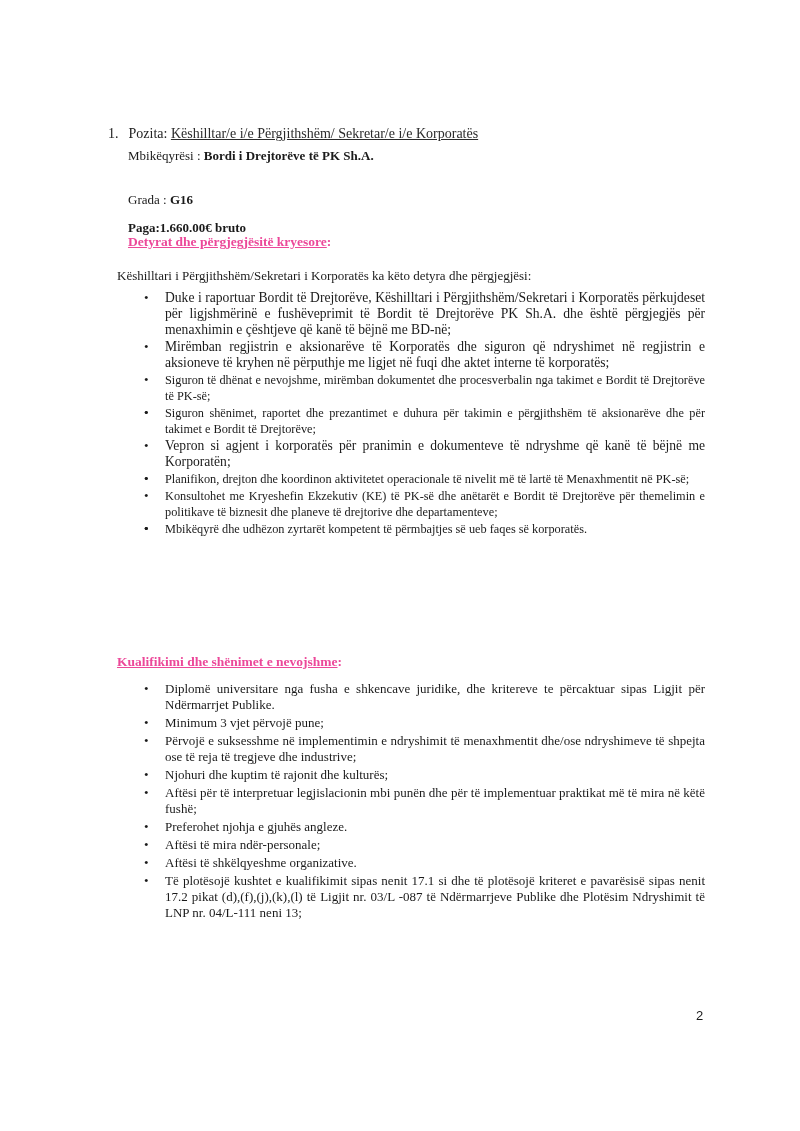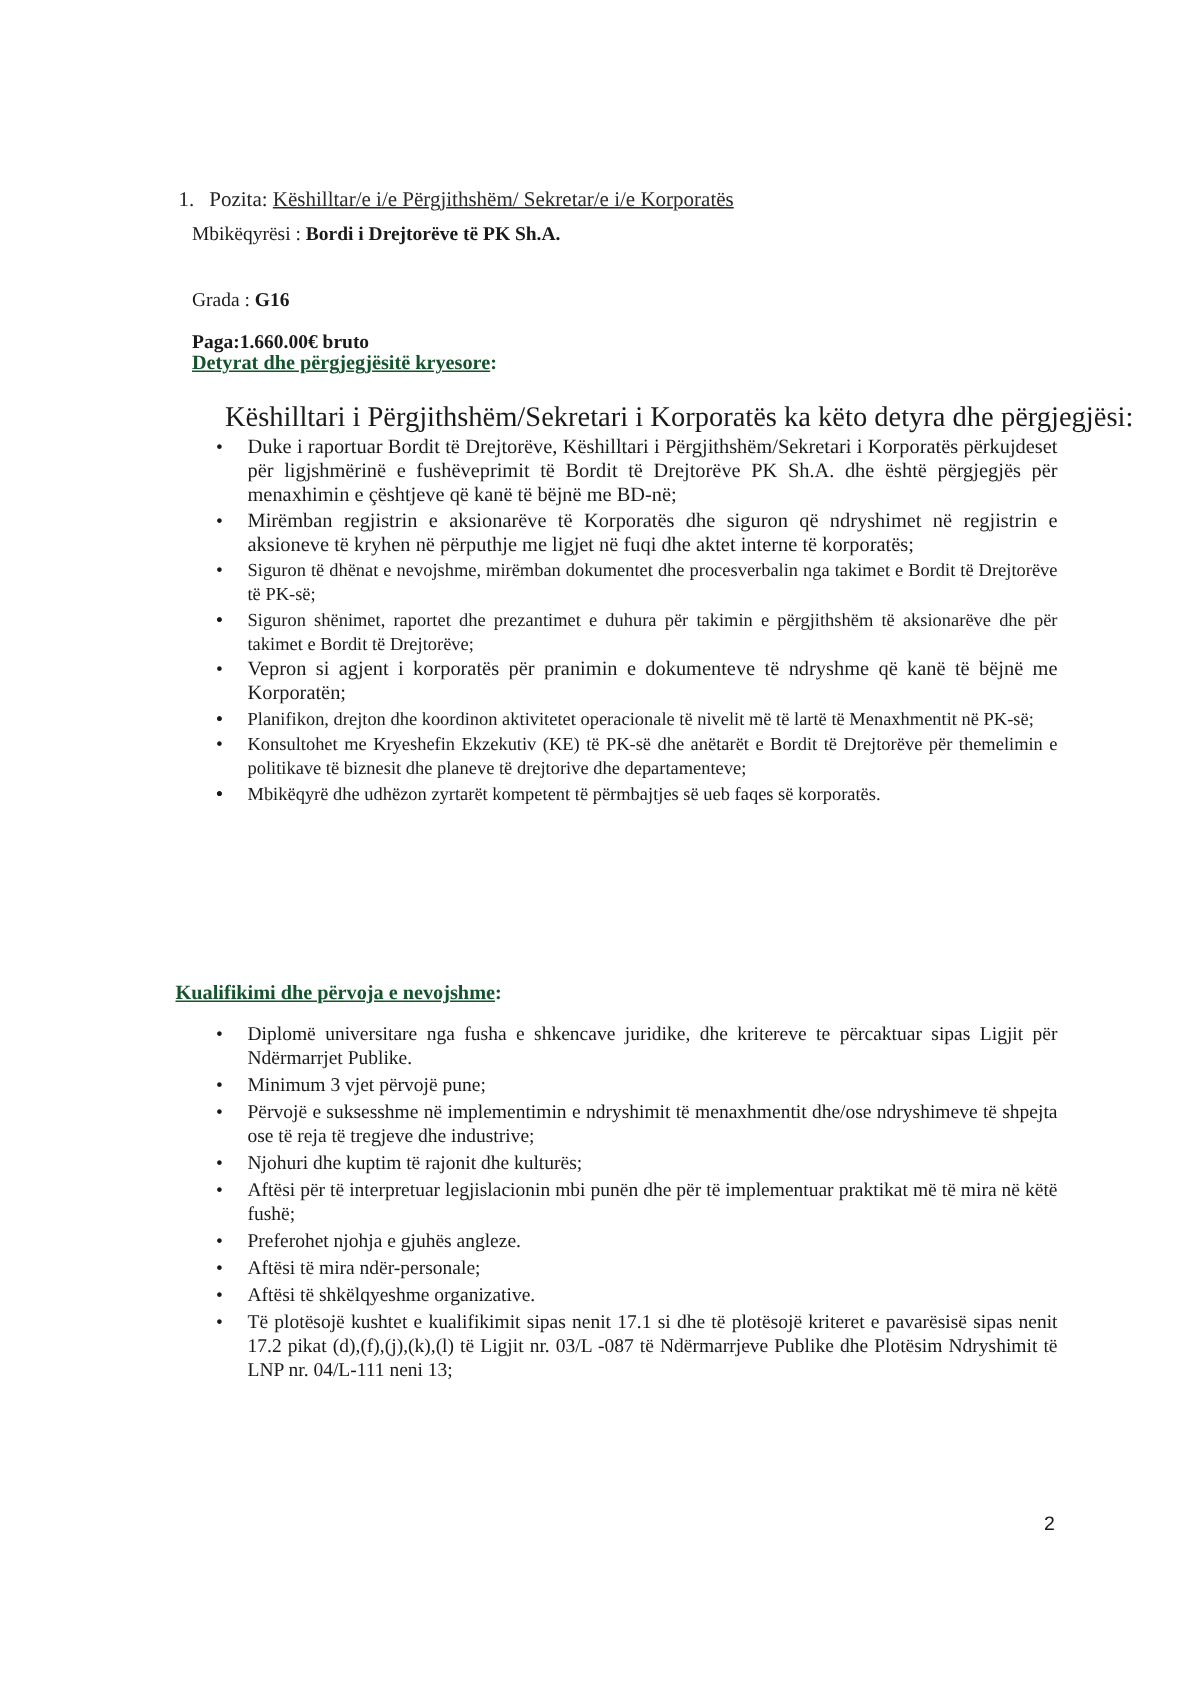--- a/index.html
+++ b/index.html
@@ -1,25 +1,25 @@
 <!DOCTYPE html>
 <html><head>
 <meta charset="utf-8">
 <style>
   html, body { margin: 0; padding: 0; background: #ffffff; }
   body { width: 800px; height: 1131px; position: relative; overflow: hidden;
          font-family: "Liberation Serif", "DejaVu Serif", serif; color: #1a1a1a; }
   .page { position: absolute; left: 0; top: 0; width: 800px; height: 1131px; }
-  .heading { position: absolute; left: 119px; top: 126px; font-size: 14px; color: #222; }
+  .heading { position: absolute; left: 108px; top: 126px; font-size: 14px; color: #222; }
   .heading .num { display: inline-block; width: 17px; }
   .heading .u { text-decoration: underline; color: #2b2b2b; }
   .meta { position: absolute; left: 128px; font-size: 13px; }
   .meta b { font-weight: bold; }
-  .sect-title { position: absolute; font-size: 13.5px; font-weight: bold; text-decoration: underline; color: #14532d; }
-  .intro { position: absolute; left: 117px; top: 268px; font-size: 19px; margin-left: 33px; }
+  .sect-title { position: absolute; font-size: 13.5px; font-weight: bold; text-decoration: underline; color: #ec4899; }
+  .intro { position: absolute; left: 117px; top: 268px; font-size: 13px; }
   ul.bul { position: absolute; margin: 0; padding: 0; list-style: none; }
   ul.bul li { position: relative; padding-left: 0; }
   ul.bul li .dot { position: absolute; left: -21px; top: 0; font-size: 13px; }
   .duties { left: 165px; top: 290px; width: 540px; font-size: 13.6px; line-height: 16px; text-align: justify; }
   .duties li { margin-bottom: 1px; }
   .duties li.sm { font-size: 12.3px; }
   .qual { left: 165px; top: 681px; width: 540px; font-size: 13px; line-height: 16px; text-align: justify; }
   .qual li { margin-bottom: 2px; }
   .pagenum { position: absolute; left: 696px; top: 1008px; font-size: 13px; font-family: "Liberation Sans", sans-serif; }
 </style>
@@ -61,21 +61,21 @@
       <li><span class="dot">•</span><span>Vepron si agjent i korporatës për pranimin e dokumenteve të ndryshme që kanë të bëjnë me Korporatën;</span></li>
       <li class="sm"><span class="dot">•</span></li>
       <li class="sm"><span class="dot">•</span><span>Planifikon, drejton dhe koordinon aktivitetet operacionale të nivelit më të lartë të Menaxhmentit në PK-së;</span></li>
       <li class="sm"><span class="dot">•</span><span>Konsultohet me Kryeshefin Ekzekutiv (KE) të PK-së dhe anëtarët e Bordit të Drejtorëve për themelimin e politikave të biznesit dhe planeve të drejtorive dhe departamenteve;</span></li>
       <li class="sm"><span class="dot">•</span></li>
       <li class="sm"><span class="dot">•</span></li>
       <li class="sm"><span class="dot">•</span><span>Mbikëqyrë dhe udhëzon zyrtarët kompetent të përmbajtjes së ueb faqes së korporatës.</span></li>
     </ul>
 
   <div class="sect-title" style="left:117px;top:654px;">
-    <span>Kualifikimi dhe përvoja e nevojshme</span><span style="text-decoration:none;display:inline-block;">:</span>
+    <span>Kualifikimi dhe shënimet e nevojshme</span><span style="text-decoration:none;display:inline-block;">:</span>
   </div>
 
   <ul class="bul qual" id="qual-list">
       <li><span class="dot">•</span><span>Diplomë universitare nga fusha e shkencave juridike, dhe kritereve te përcaktuar sipas Ligjit për Ndërmarrjet Publike.</span></li>
       <li><span class="dot">•</span><span>Minimum 3 vjet përvojë pune;</span></li>
       <li><span class="dot">•</span><span>Përvojë e suksesshme në implementimin e ndryshimit të menaxhmentit dhe/ose ndryshimeve të shpejta ose të reja të tregjeve dhe industrive;</span></li>
       <li><span class="dot">•</span><span>Njohuri dhe kuptim të rajonit dhe kulturës;</span></li>
       <li><span class="dot">•</span><span>Aftësi për të interpretuar legjislacionin mbi punën dhe për të implementuar praktikat më të mira në këtë fushë;</span></li>
       <li><span class="dot">•</span><span>Preferohet njohja e gjuhës angleze.</span></li>
       <li><span class="dot">•</span><span>Aftësi të mira ndër-personale;</span></li>

